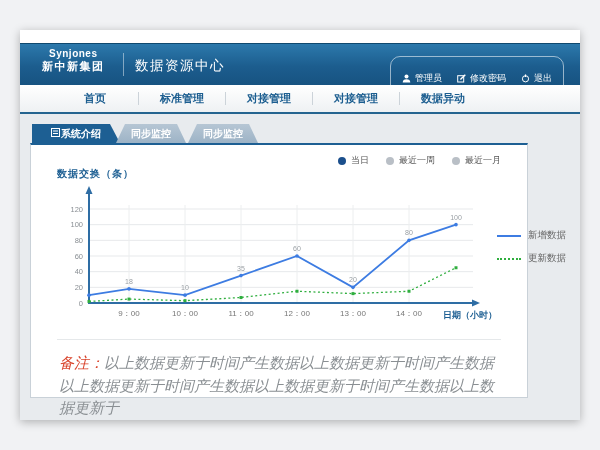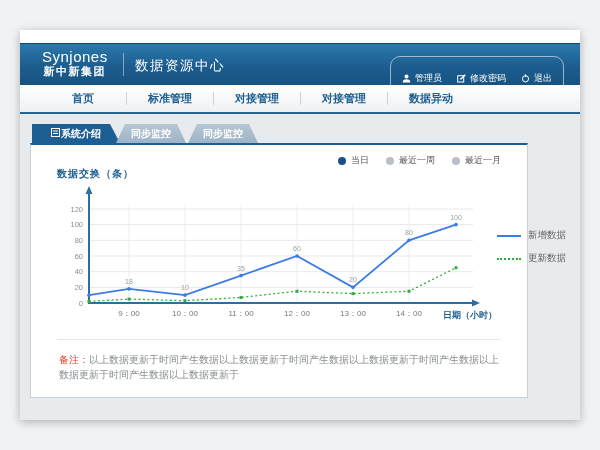--- a/index.html
+++ b/index.html
@@ -4,32 +4,32 @@
 <style>
   html,body{margin:0;padding:0;}
   body{font-family:"Liberation Sans","DejaVu Sans",sans-serif;}
   .screen{position:relative;width:600px;height:450px;background:#f1f2f4;overflow:hidden;}
   .window{position:absolute;left:20px;top:30px;width:560px;height:390px;background:#fff;box-shadow:0 2px 9px rgba(0,0,0,.28);}
   
   .header{position:absolute;left:0;top:13px;width:100%;height:42px;
           background:linear-gradient(180deg,#2c79ac 0%,#1c5d8e 55%,#175381 100%);
           border-top:1px solid #10496f;box-sizing:border-box;}
   .logo{position:absolute;left:22px;top:4px;color:#fff;text-align:center;line-height:1.15;cursor:pointer;}
-  .logo-title{font-size:15px;font-weight:normal;letter-spacing:.5px;text-align:center;}
+  .logo-title{font-size:10px;font-weight:bold;letter-spacing:.5px;text-align:center;}
   .logo-sub{font-size:11px;font-weight:bold;letter-spacing:1.5px;}
   .header-divider{position:absolute;left:103px;top:9px;width:1px;height:23px;background:rgba(255,255,255,.45);}
   .app-title{position:absolute;left:115px;top:13px;font-size:13.5px;color:#fff;letter-spacing:1.5px;}
   .user-pill{position:absolute;right:16px;top:12px;height:18px;border:1px solid rgba(255,255,255,.55);
              border-radius:10px;display:flex;align-items:center;padding:12px 11px;gap:15px;}
   .user-item{display:flex;align-items:center;gap:4px;color:#fff;font-size:9px;cursor:pointer;white-space:nowrap;}
   .user-item svg{display:block;}
   
   .nav{position:absolute;top:55px;left:0;width:100%;height:29px;
        background:linear-gradient(#ffffff,#eef1f3);border-bottom:2px solid #24648f;
-       display:flex;align-items:center;padding-left:20px;box-sizing:border-box;}
+       display:flex;align-items:center;padding-left:32px;box-sizing:border-box;}
   .nav-item{width:86px;text-align:center;font-size:11px;font-weight:bold;color:#1c5e90;cursor:pointer;}
   .nav-sep{width:1px;height:13px;background:#ccd3d9;}
   
   .content{position:absolute;top:84px;left:0;right:0;bottom:0;background:#e8ebee;}
   .tab{position:absolute;height:19px;color:#fff;font-size:10px;font-weight:bold;
        display:flex;align-items:center;justify-content:center;cursor:pointer;}
   .tab-active{left:12px;top:10px;width:88px;background:#1d5f93;gap:1px;
        clip-path:polygon(0 0,calc(100% - 10px) 0,100% 100%,0 100%);}
   .tab-idle{background:linear-gradient(#b6c6d4,#9db3c6);
        clip-path:polygon(9px 0,calc(100% - 9px) 0,100% 100%,0 100%);}
@@ -44,21 +44,21 @@
   .radio-item.selected .radio-dot{background:#1b4f8c;}
   .radio-label{font-size:9px;color:#555;margin-left:5px;}
   
   .ylabel{position:absolute;left:26px;top:22px;font-size:10px;font-weight:bold;color:#1d5f93;letter-spacing:1px;}
   #chart-svg{position:absolute;left:20px;top:40px;}
   .chart-legend{position:absolute;left:466px;top:84px;display:flex;flex-direction:column;gap:10px;}
   .legend-row{display:flex;align-items:center;gap:7px;cursor:pointer;}
   .legend-swatch{width:24px;height:0;}
   .legend-text{font-size:9.5px;color:#666;white-space:nowrap;}
   .panel-divider{position:absolute;left:26px;right:26px;top:194px;height:1px;background:#e5e8ea;}
-  .note{position:absolute;left:28px;right:24px;top:207px;font-size:10px;color:#8a8f93;line-height:1.5;}
+  .note{position:absolute;left:28px;right:24px;top:207px;font-size:15px;color:#8a8f93;line-height:1.5;font-style:italic;}
   .note-prefix{color:#d9442c;}
 </style>
 </head>
 <body>
 
 <div class="screen">
   <div class="window">
 
     <div class="header">
       <div class="logo">

